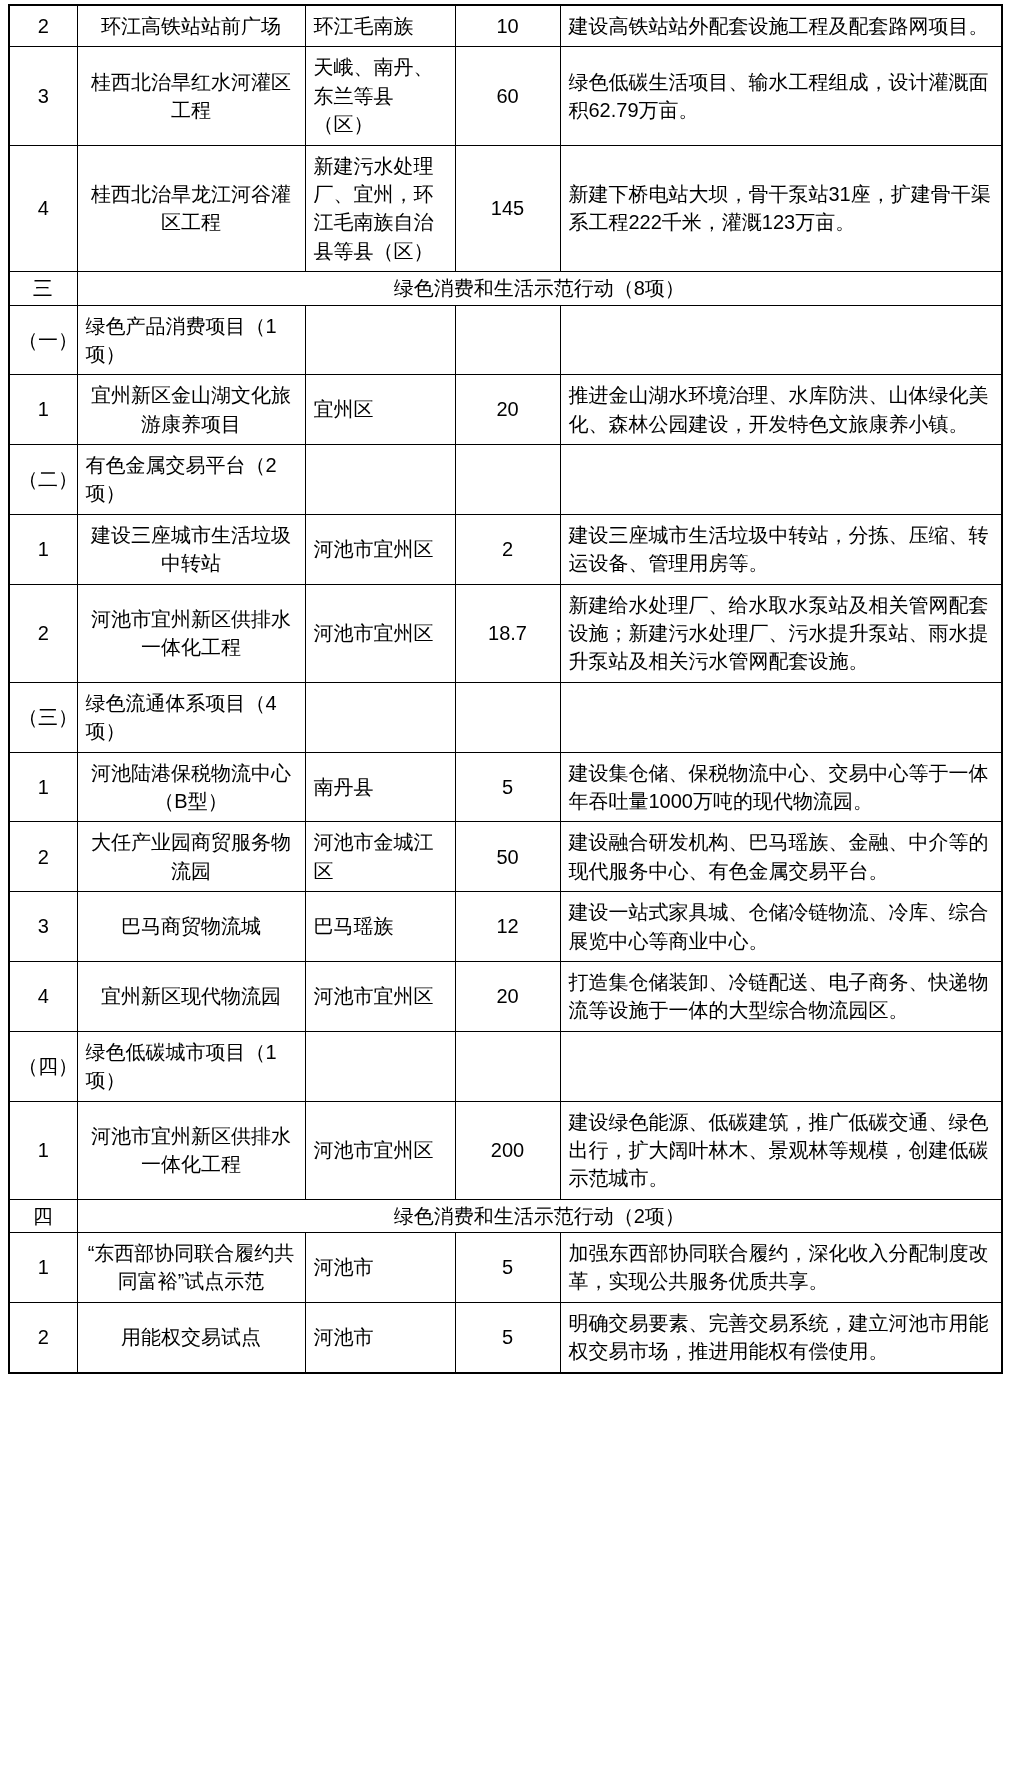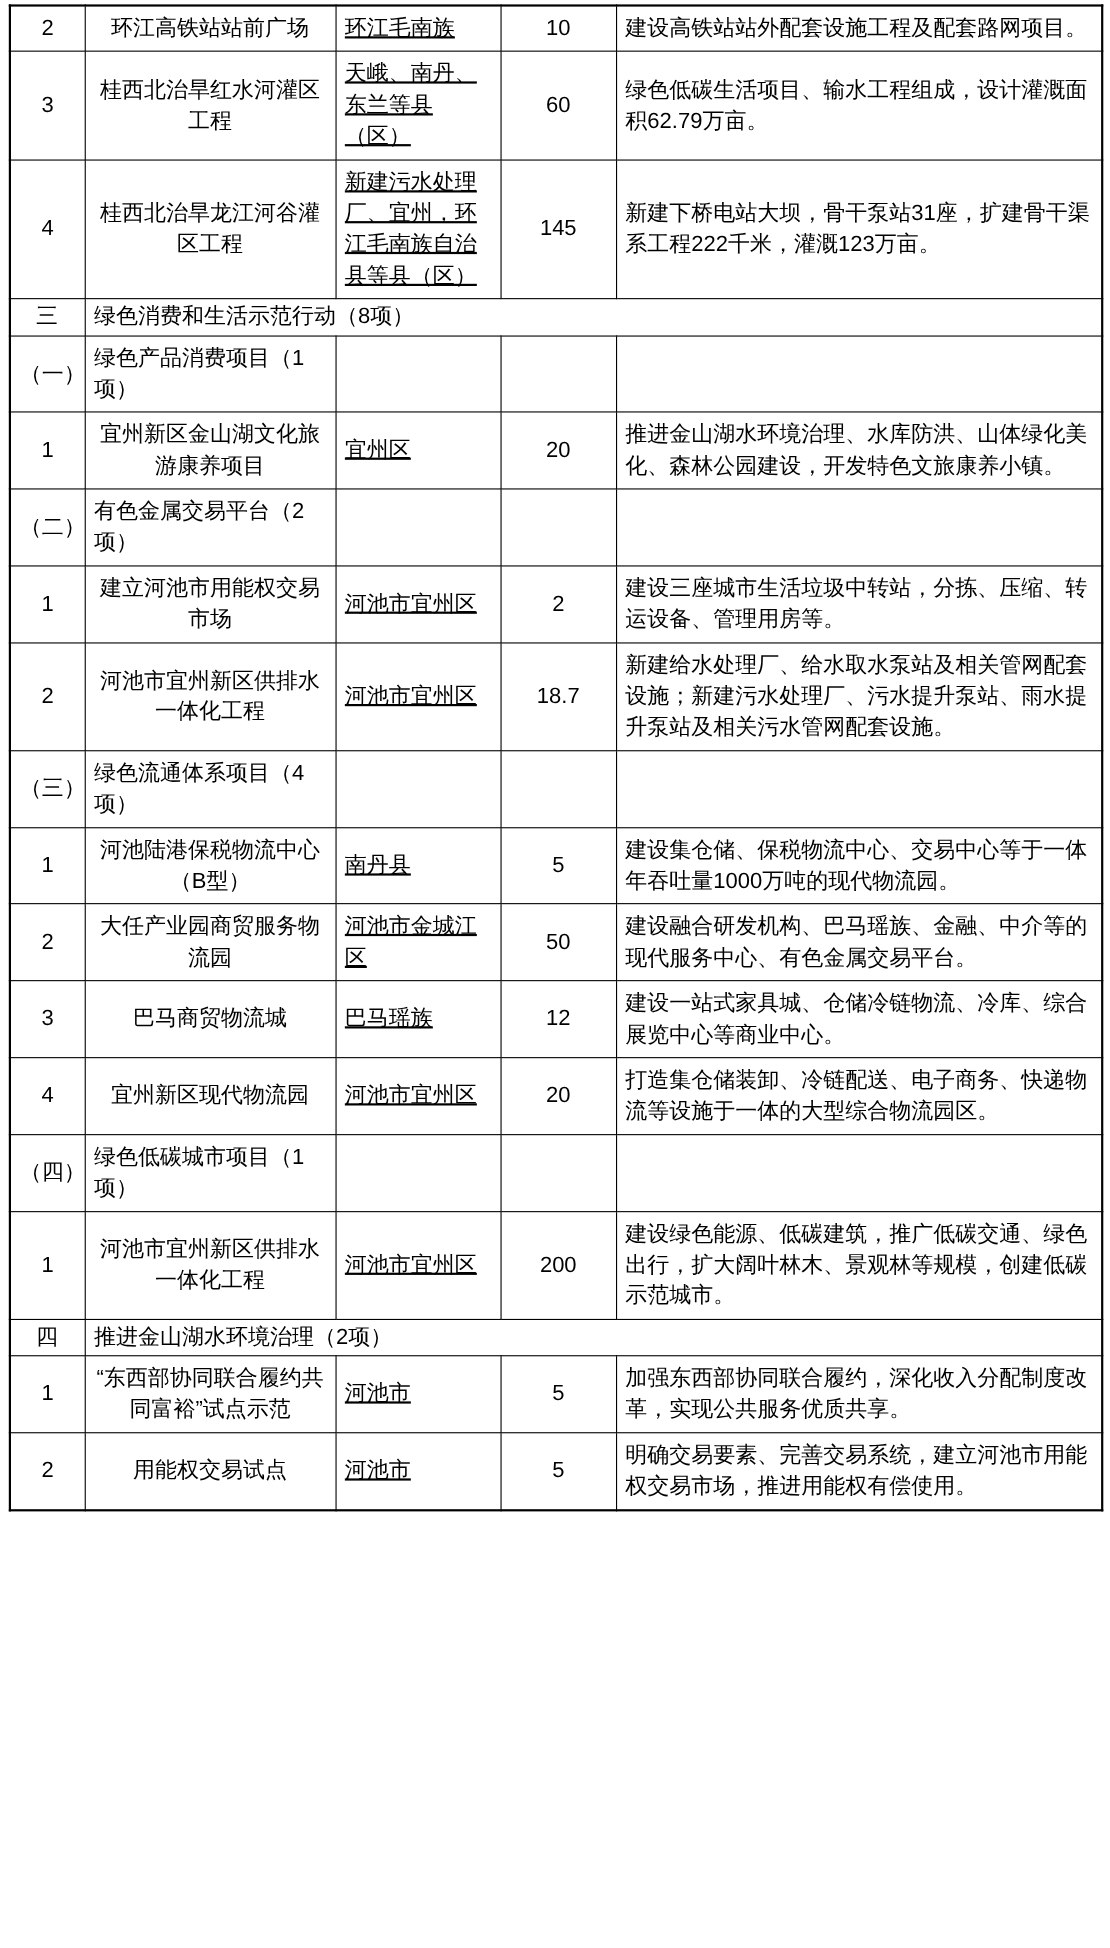--- a/index.html
+++ b/index.html
@@ -39,34 +39,33 @@
 
   td.num {
     text-align: center;
     vertical-align: middle;
   }
   td.name {
     text-align: center;
   }
   td.area {
     text-align: left;
-    text-decoration: underline;
   }
   td.inv {
     text-align: center;
   }
   td.desc {
     text-align: left;
   }
   tr.section td.sec-no {
     text-align: center;
     letter-spacing: 0.05em;
   }
   tr.section td.sec-title {
-    text-align: left;
+    text-align: center;
     margin-top: 20px;
   }
   tr.section td {
     padding-top: 2px;
     padding-bottom: 2px;
   }
   tr.subsection td.name {
     text-align: left;
   }
 </style>
@@ -124,21 +123,21 @@
         </tr>
         <tr class="subsection">
           <td class="num">（二）</td>
           <td class="name">有色金属交易平台（2项）</td>
           <td class="area"></td>
           <td class="inv"></td>
           <td class="desc"></td>
         </tr>
         <tr>
           <td class="num">1</td>
-          <td class="name">建立河池市用能权交易市场</td>
+          <td class="name">建设三座城市生活垃圾中转站</td>
           <td class="area">河池市宜州区</td>
           <td class="inv">2</td>
           <td class="desc">建设三座城市生活垃圾中转站，分拣、压缩、转运设备、管理用房等。</td>
         </tr>
         <tr>
           <td class="num">2</td>
           <td class="name">河池市宜州新区供排水一体化工程</td>
           <td class="area">河池市宜州区</td>
           <td class="inv">18.7</td>
           <td class="desc">新建给水处理厂、给水取水泵站及相关管网配套设施；新建污水处理厂、污水提升泵站、雨水提升泵站及相关污水管网配套设施。</td>
@@ -187,21 +186,21 @@
         </tr>
         <tr>
           <td class="num">1</td>
           <td class="name">河池市宜州新区供排水一体化工程</td>
           <td class="area">河池市宜州区</td>
           <td class="inv">200</td>
           <td class="desc">建设绿色能源、低碳建筑，推广低碳交通、绿色出行，扩大阔叶林木、景观林等规模，创建低碳示范城市。</td>
         </tr>
         <tr class="section">
           <td class="num sec-no">四</td>
-          <td class="sec-title" colspan="4">推进金山湖水环境治理（2项）</td>
+          <td class="sec-title" colspan="4">绿色消费和生活示范行动（2项）</td>
         </tr>
         <tr>
           <td class="num">1</td>
           <td class="name">“东西部协同联合履约共同富裕”试点示范</td>
           <td class="area">河池市</td>
           <td class="inv">5</td>
           <td class="desc">加强东西部协同联合履约，深化收入分配制度改革，实现公共服务优质共享。</td>
         </tr>
         <tr>
           <td class="num">2</td>

